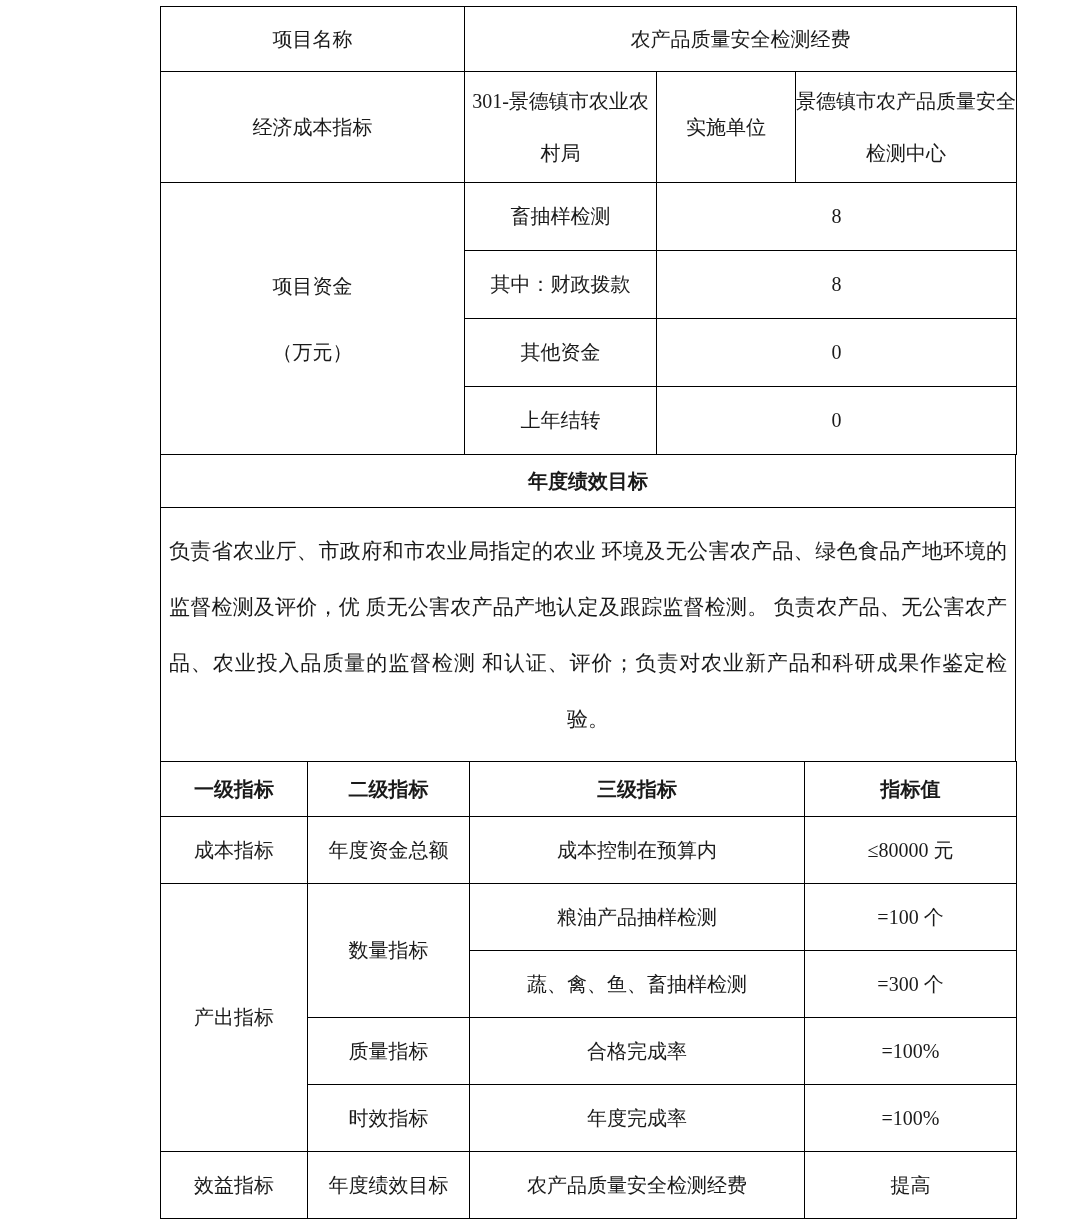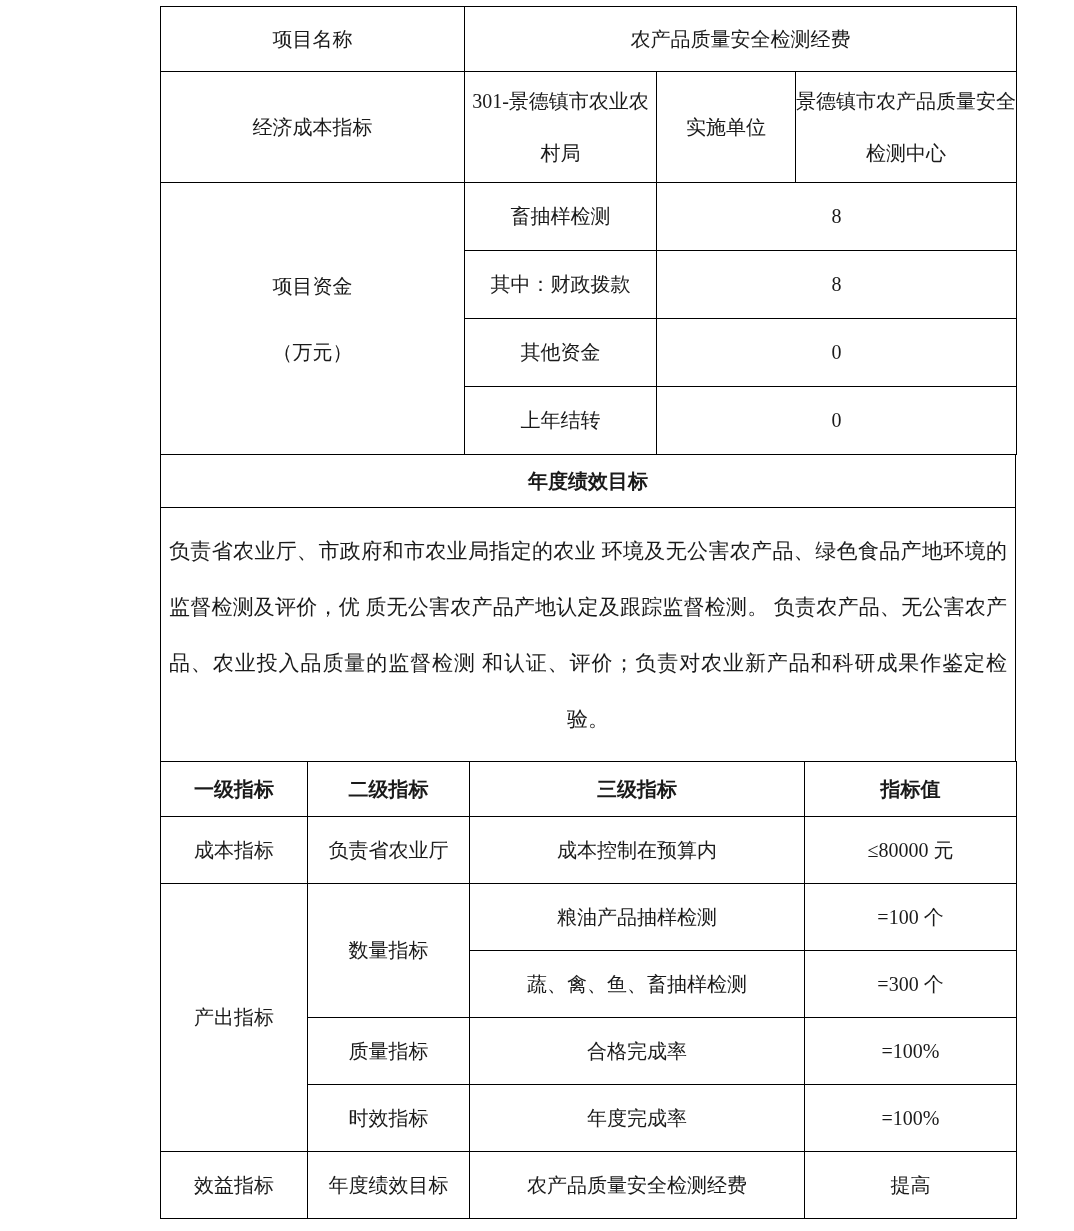--- a/index.html
+++ b/index.html
@@ -118,21 +118,21 @@
     </colgroup>
     <tbody>
         <tr class="h55">
       <td class="bold">一级指标</td>
       <td class="bold">二级指标</td>
       <td class="bold">三级指标</td>
       <td class="bold">指标值</td>
     </tr>
     <tr class="h67">
       <td>成本指标</td>
-      <td>负责省农业厅</td>
+      <td>年度资金总额</td>
       <td>成本控制在预算内</td>
       <td>≤80000 元</td>
     </tr>
     <tr class="h67">
       <td rowspan="4">产出指标</td>
       <td rowspan="2">数量指标</td>
       <td>粮油产品抽样检测</td>
       <td>=100 个</td>
     </tr>
     <tr class="h67">

